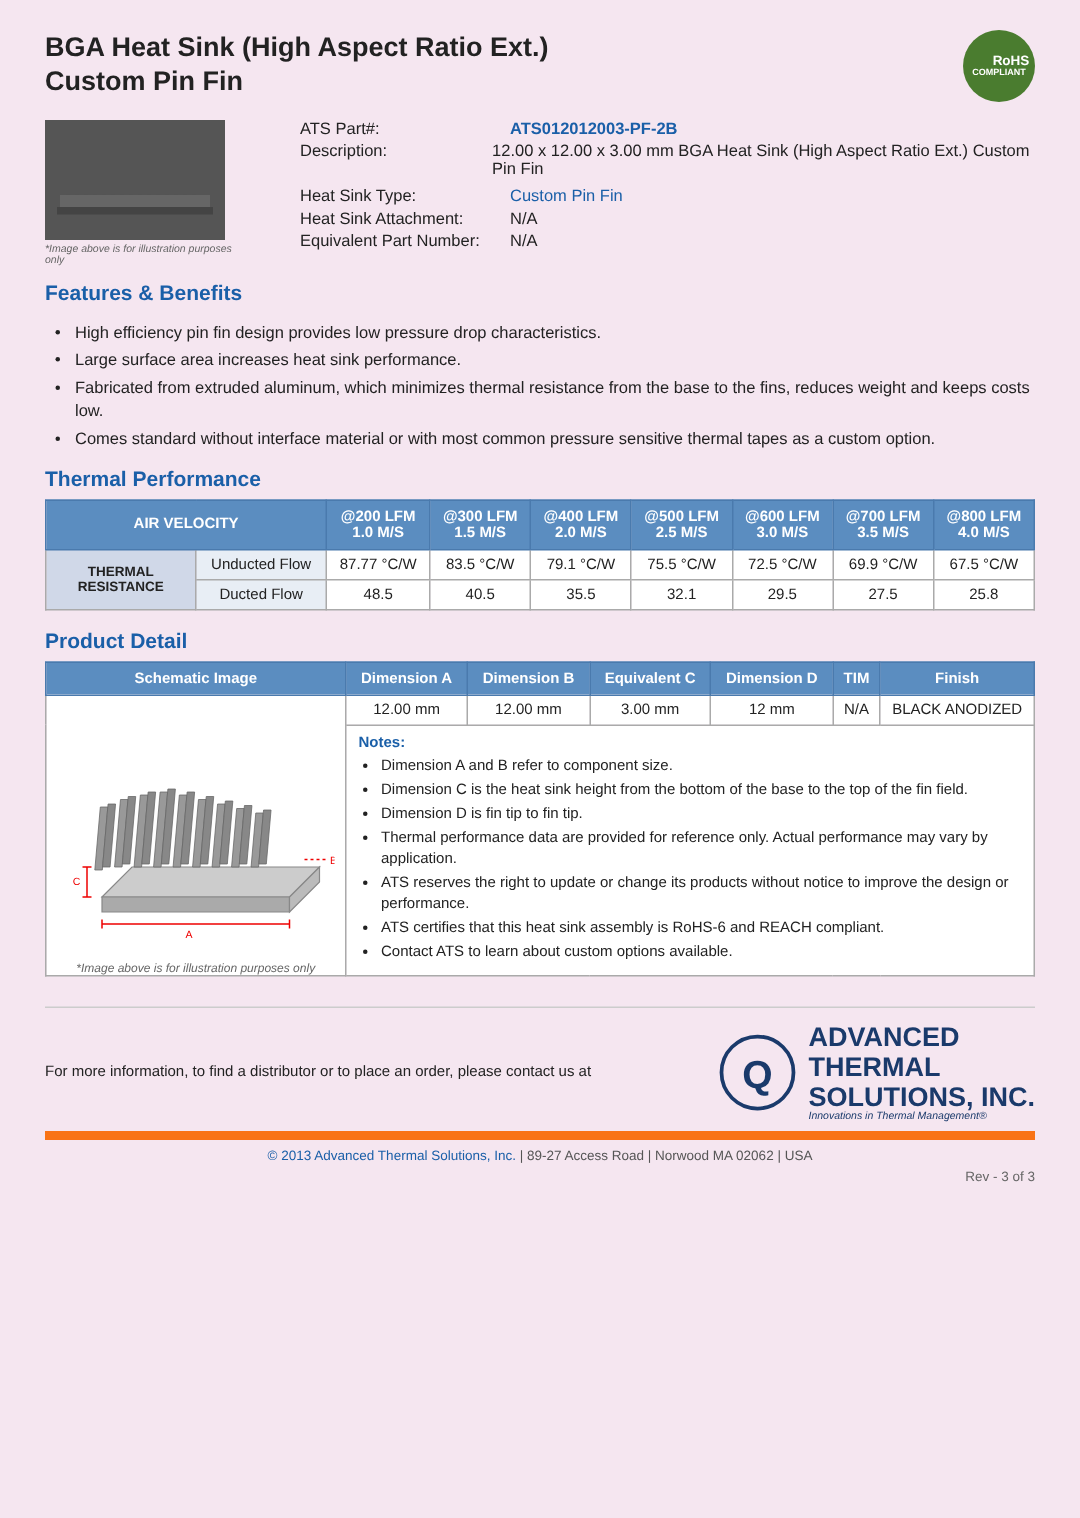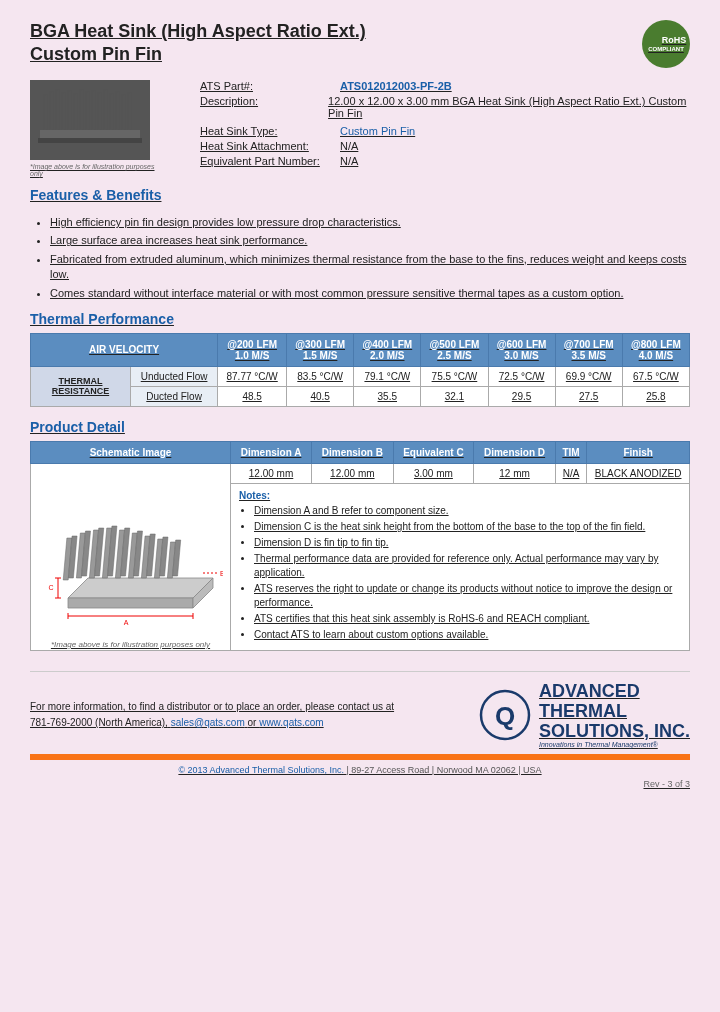--- a/index.html
+++ b/index.html
@@ -8,21 +8,20 @@
       font-size: 11px;
       background: #f5e6f0;
       color: #222;
       width: 720px;
       min-height: 1012px;
     }
     .page {
       background: #f5e6f0;
       width: 720px;
       padding: 20px 30px 10px 30px;
-      text-decoration: underline;
     }
 
     
     .header {
       display: flex;
       justify-content: space-between;
       align-items: flex-start;
       margin-bottom: 12px;
     }
     .header-title h1 {
@@ -459,26 +458,20 @@
             </div>
           </td>
         </tr>
       </tbody>
     </table>
   </div>
 
   <div class="footer-top">
     <div class="footer-contact">
       <div>For more information, to find a distributor or to place an order, please contact us at</div>
-      <div>
-        <span>781-769-2000 (North America),</span>
-        <a>sales@qats.com</a>
-        <span> or </span>
-        <a style="color:#1a5fa8;">www.qats.com</a>
-      </div>
     </div>
     <div class="ats-logo">
       <div style="position:relative; width:52px; height:52px;">
         <svg viewBox="0 0 52 52" width="52" height="52">
           <circle cx="26" cy="26" r="24" fill="none" stroke="#1a3a6b" stroke-width="2.5"></circle>
           <text x="26" y="36" text-anchor="middle" font-size="26" font-weight="bold" fill="#1a3a6b">Q</text>
         </svg>
       </div>
       <div>
         <div style="font-size:18px; font-weight:bold; color:#1a3a6b; line-height:1.1;">

